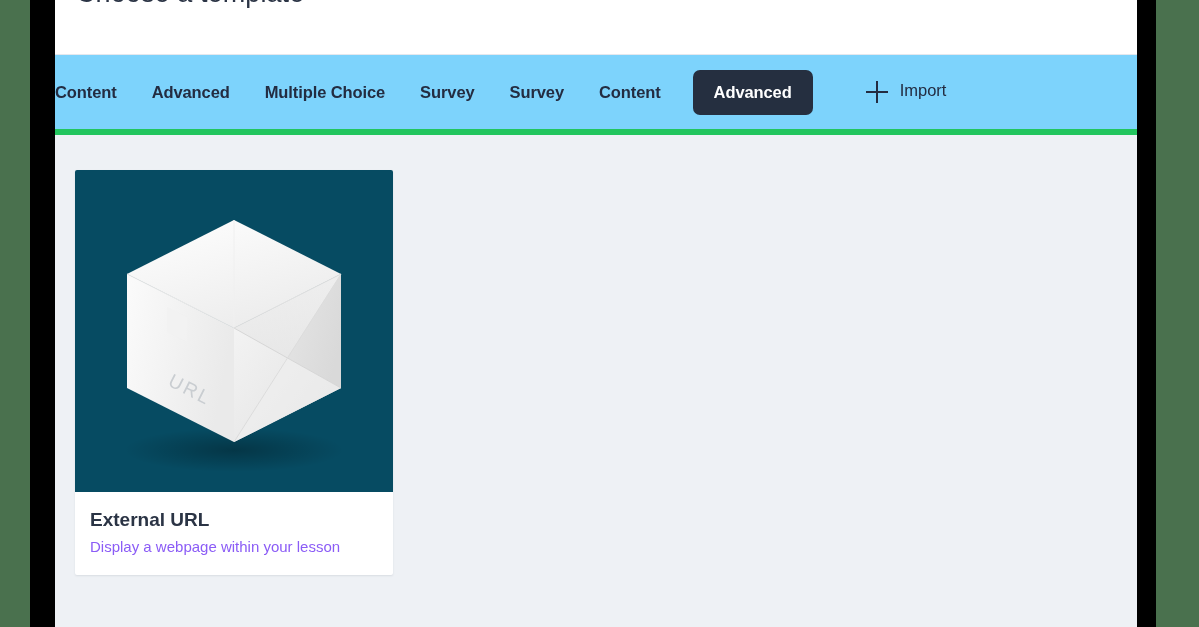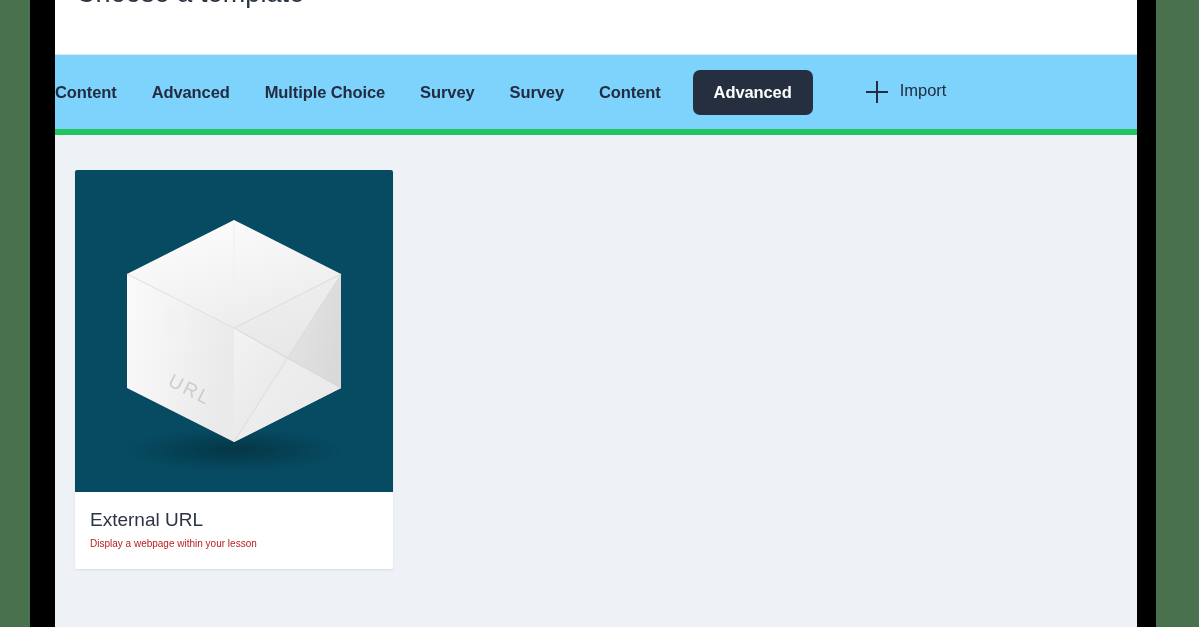--- a/index.html
+++ b/index.html
@@ -158,29 +158,29 @@
     height: 322px;
     background: #064b62;
     overflow: hidden;
   }
 
   .card-body {
     padding: 16px 15px 19px 15px;
   }
   .card-title {
     font-size: 19px;
-    font-weight: 400;
+    font-weight: 700;
     color: #2b3445;
     line-height: 1.25;
     margin-bottom: 5px;
   }
   .card-sub {
-    font-size: 10px;
+    font-size: 15px;
     font-weight: 400;
-    color: #b91c1c;
+    color: #8b5cf6;
     line-height: 1.3;
   }
 </style>
 </head>
 <body>
 
 <div class="viewport">
 
   <div class="frame-green-left"></div>
   <div class="frame-black-left"></div>

